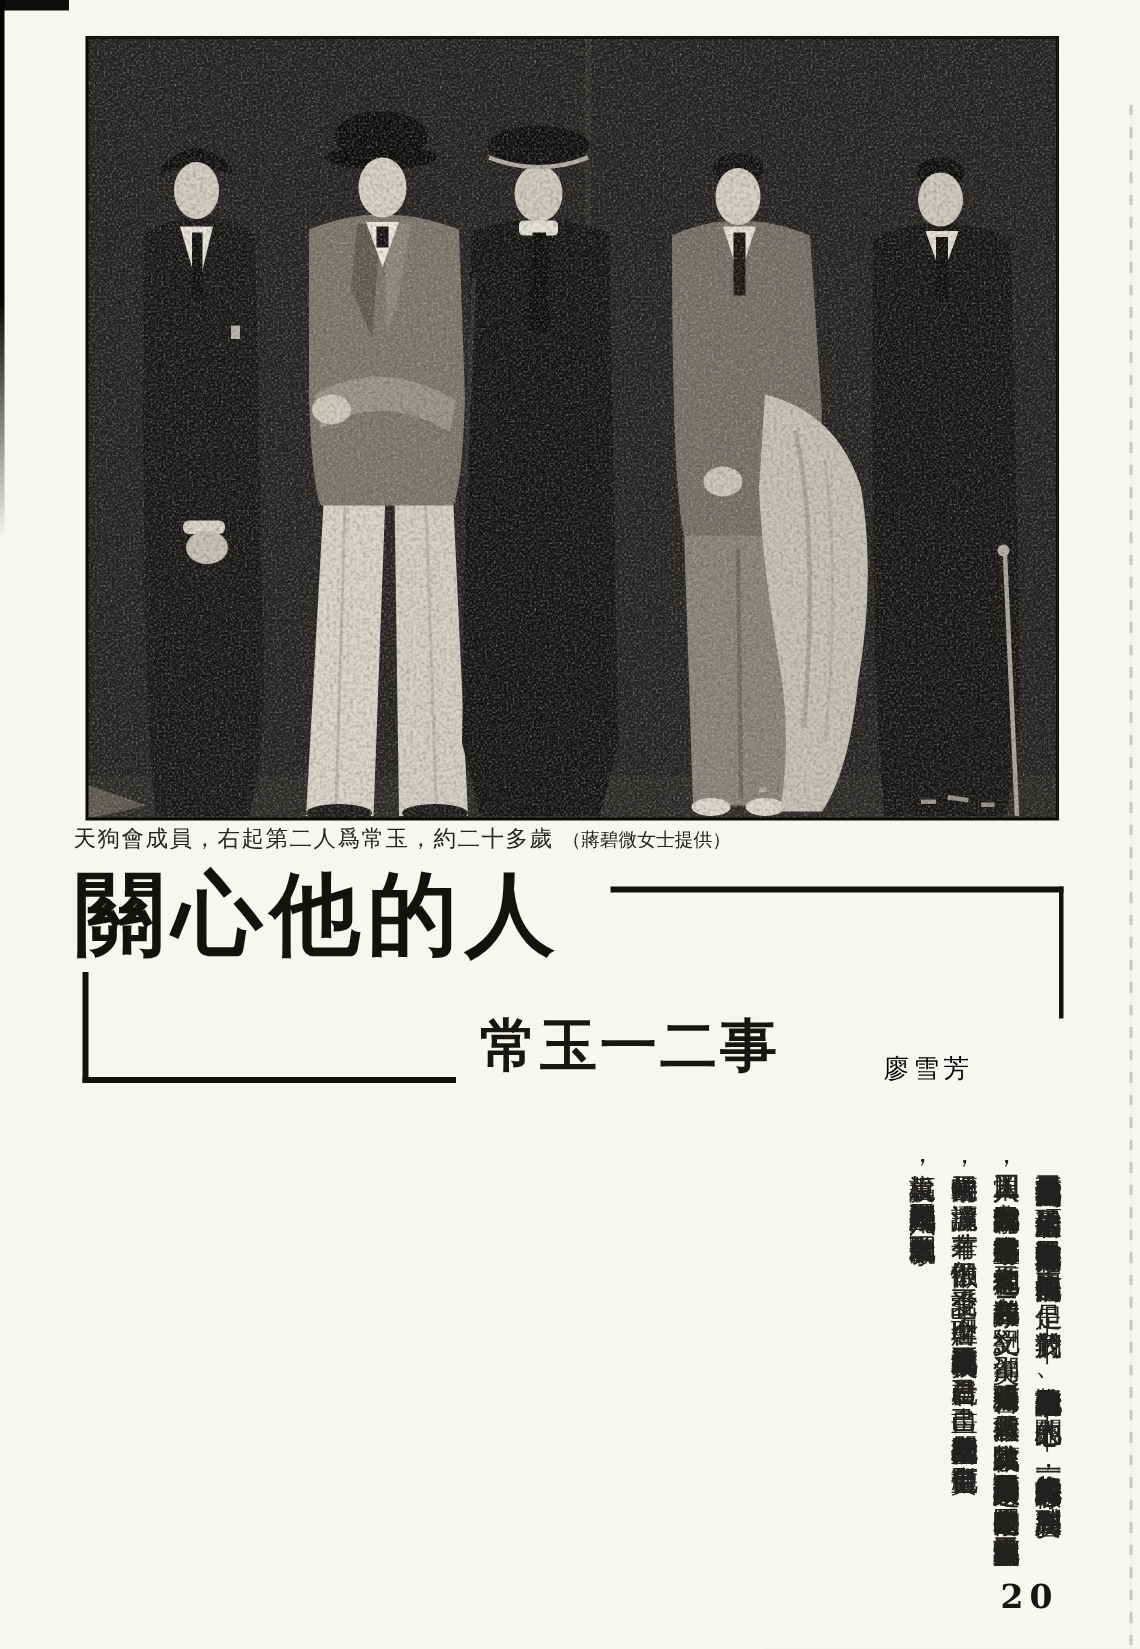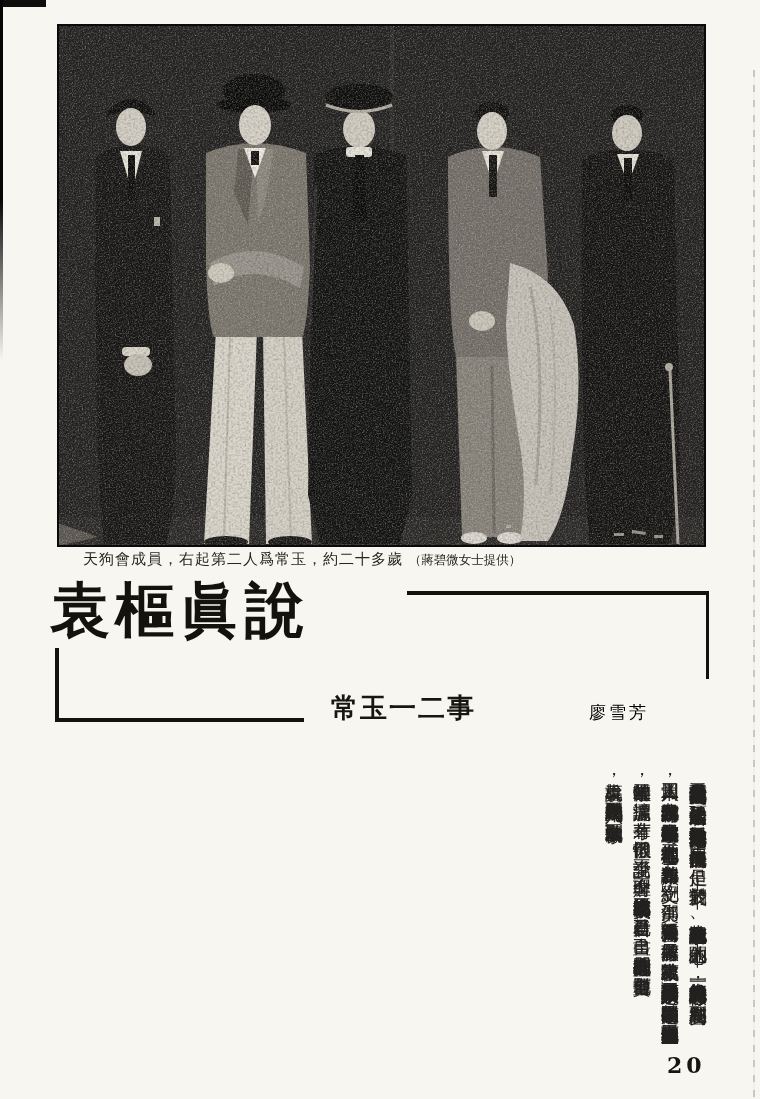--- a/index.html
+++ b/index.html
@@ -21,38 +21,38 @@
     background:repeating-linear-gradient(180deg,
       rgba(95,92,86,.55) 0 7px, rgba(95,92,86,.08) 7px 15px);}
   
   .photo{
     position:absolute;left:58px;top:25px;width:647px;height:521px;margin:0;
     background:#232120;outline:1px solid #0a0a0a;
   }
   .photo svg{display:block;width:100%;height:100%;}
   
   .caption{
-    position:absolute;left:83px;top:550px;width:620px;
+    position:absolute;left:49px;top:550px;width:620px;
     font-size:15px;letter-spacing:1px;color:#262420;white-space:nowrap;
   }
   .caption .credit{font-size:12.5px;letter-spacing:0;}
   
   .title{
     position:absolute;left:50px;top:577px;margin:0;
     font-size:60px;line-height:66px;font-weight:900;letter-spacing:5px;
     color:#14120f;white-space:nowrap;
   }
   .bracket{position:absolute;pointer-events:none;}
   .bracket-tr{left:407px;top:591px;width:299px;height:84px;
     border-top:4px solid #14120f;border-right:3px solid #14120f;}
   .bracket-bl{left:55px;top:648px;width:245px;height:70px;
     border-left:4px solid #14120f;border-bottom:4px solid #14120f;}
   .subtitle{
-    position:absolute;left:316px;top:670px;margin:15px;
-    font-size:27px;line-height:46px;font-weight:700;letter-spacing:2px;
+    position:absolute;left:316px;top:670px;margin:4px;
+    font-size:38px;line-height:46px;font-weight:700;letter-spacing:2px;
     color:#181613;white-space:nowrap;
   }
   .author{
     position:absolute;left:589px;top:701px;
     font-size:17px;letter-spacing:3px;color:#000000;white-space:nowrap;
   }
   
   .article{
     position:absolute;left:40px;top:751px;width:672px;height:293px;
     writing-mode:vertical-rl;
@@ -171,21 +171,21 @@
       <rect width="647" height="521" filter="url(#gd)" opacity="0.4"></rect>
       <rect width="647" height="521" fill="none" stroke="#0a0a0a" stroke-width="2"></rect>
     </svg>
   </figure>
 
   <div class="caption">
     <span>天狗會成員，右起第二人爲常玉，約二十多歲</span>
     <span class="credit">（蔣碧微女士提供）</span>
   </div>
 
-  <h1 class="title">袁樞眞說</h1>
+  <h1 class="title">關心他的人</h1>
   <div class="bracket bracket-tr"></div>
   <div class="bracket bracket-bl"></div>
   <h2 class="subtitle">常玉一二事</h2>
   <div class="author">廖雪芳</div>
 
   <div class="article">
     <p>常玉畫展九月自十六至廿二日將在歷史博物館展出了！這項延宕了十餘年的畫展，對於一生沈沒在巴黎的常玉是無法增添任何光彩，更無法挽回任何機運的；但是，對於我們——少數認識他及所有聽過他的事、關心他的人——却像終於能完成一件長久記掛內心的託付一樣，感到高興和安慰。</p>
     <p>常玉四川人，一九一八年左右離鄉背井到了巴黎。當徐悲鴻等早年在巴黎學畫時，常玉經常和他們在一起。一九二二年並曾和謝壽康、劉紀文、邵洵美、張道藩等共組「天狗會」。據蔣碧微表示，第一次歐戰結束後，蔡元培等提倡「勤工儉學」（半工半讀之意）政策，鼓勵國內學生赴歐留學，常玉也是在這樣的口號下到法國學畫的。</p>
     <p>年輕時候的常玉，據說瀟灑、有才華，但很懶散、不愛說話、不會理財。他一直沒有正式進巴黎的美術學校，就是自己看、自己畫。總有些外國朋友喜歡他的畫，自願幫他賣畫。</p>
     <p>袁樞眞說，她到巴黎學畫時（約一九三六年），聽到「常玉」的名字就像</p>

